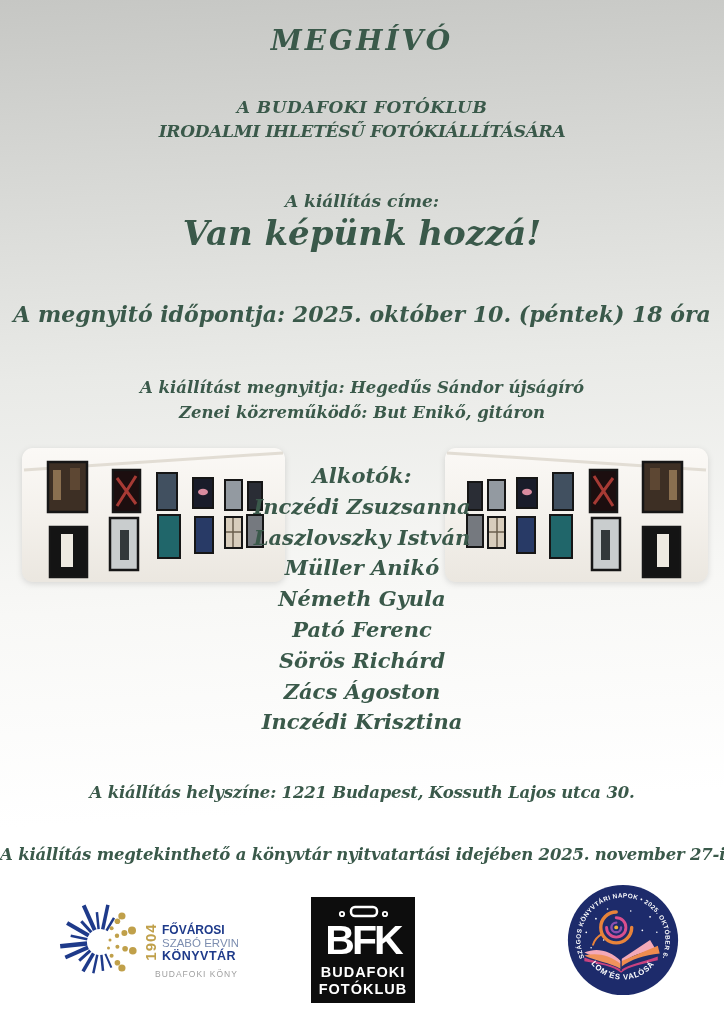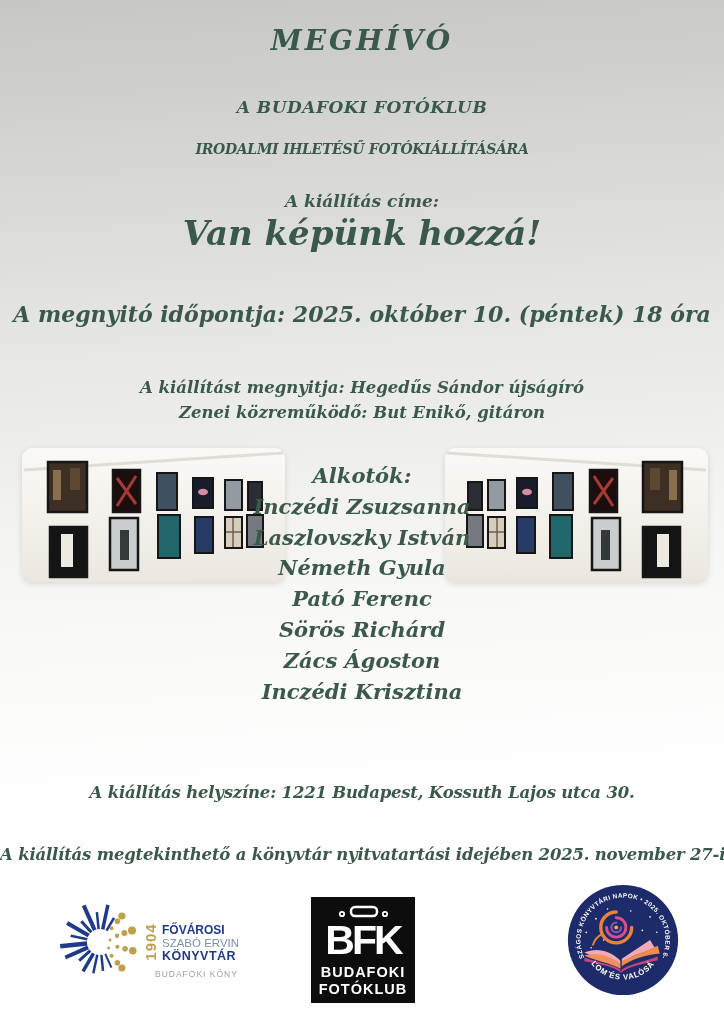--- a/index.html
+++ b/index.html
@@ -13,21 +13,21 @@
   }
   .gtext{
     position:absolute;left:0;width:100%;
     text-align:center;
     color:#3a594a;
     font-weight:bold;font-style:italic;
     white-space:nowrap;
   }
   .t-title   {top:24px;  font-size:28px; letter-spacing:3px;}
   .t-sub1    {top:97px;  font-size:17px; letter-spacing:.5px;}
-  .t-sub2    {top:141px; font-size:14px; letter-spacing:-.3px;}
+  .t-sub2    {top:121px; font-size:17px; letter-spacing:-.3px;}
   .t-label   {top:191px; font-size:17px;}
   .t-big     {top:213px; font-size:34px;}
   .t-date    {top:301px; font-size:22px;}
   .t-open    {top:378px; font-size:16.5px;}
   .t-music   {top:403px; font-size:16.5px;}
   .t-loc     {top:783px; font-size:16.5px; letter-spacing:-.2px;}
   .t-view    {top:845px; font-size:16.5px; letter-spacing:-.2px;}
 
   .artists{
     position:absolute;top:461px;left:0;width:100%;
@@ -99,20 +99,21 @@
   </svg>
 
   <svg class="gallery gallery-right" viewBox="0 0 263 134" role="img">
     <use href="#gwall" transform="translate(263,0) scale(-1,1)"></use>
   </svg>
 
   <div class="artists">
     <div>Alkotók:</div>
     <div>Inczédi Zsuzsanna</div>
     <div>Laszlovszky István</div>
+    <div>Müller Anikó</div>
     <div>Németh Gyula</div>
     <div>Pató Ferenc</div>
     <div>Sörös Richárd</div>
     <div>Zács Ágoston</div>
     <div>Inczédi Krisztina</div>
   </div>
 
   <div class="gtext t-loc">A kiállítás helyszíne: 1221 Budapest, Kossuth Lajos utca 30.</div>
   <div class="gtext t-view">A kiállítás megtekinthető a könyvtár nyitvatartási idejében 2025. november 27-ig.</div>
 

